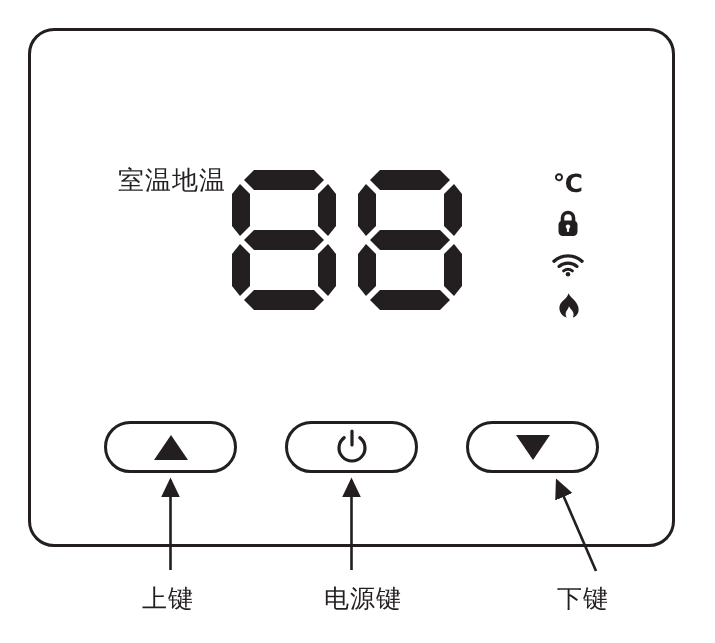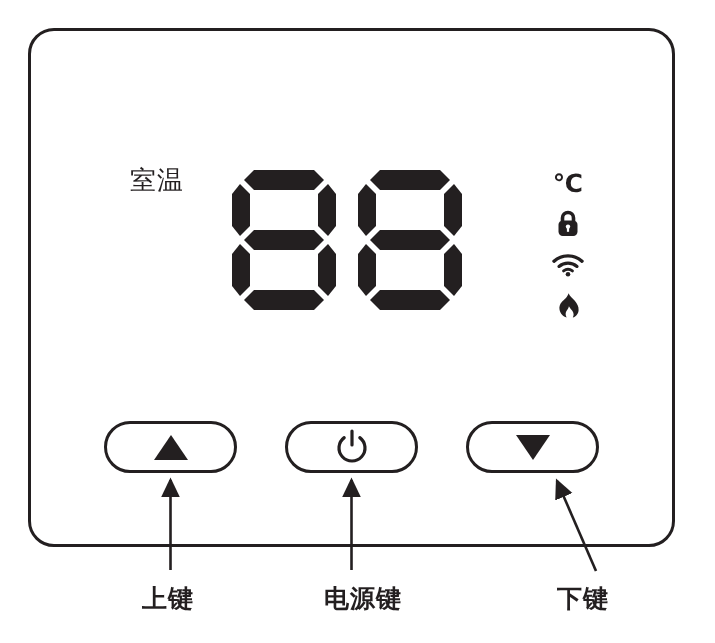--- a/index.html
+++ b/index.html
@@ -38,21 +38,20 @@
   }
 
   
   .mode-labels {
     position: absolute;
     left: 118px;
     top: 163px;
     width: 96px;
     display: flex;
     flex-direction: row;
-    margin-left: 12px;
   }
   .mode-label {
     font-size: 26px;
     line-height: 35px;
     letter-spacing: 1px;
     color: #231f20;
     font-family: "Liberation Sans", "DejaVu Sans", sans-serif;
     white-space: nowrap;
   }
 
@@ -135,21 +134,20 @@
 
   
   .callout {
     position: absolute;
     font-size: 25px;
     line-height: 1;
     letter-spacing: 1px;
     color: #231f20;
     white-space: nowrap;
     font-family: "Liberation Sans", "DejaVu Sans", sans-serif;
-    font-weight: bold;
   }
   .callout-up    { left: 142px; top: 586px; }
   .callout-power { left: 324px; top: 586px; }
   .callout-down  { left: 557px; top: 586px; text-align: center; }
 
   #leaders {
     position: absolute;
     left: 0;
     top: 0;
     width: 715px;
@@ -159,20 +157,21 @@
 </style>
 </head>
 <body>
 
 <div id="stage">
 
   <div class="panel"></div>
 
   <div class="mode-labels">
     <div class="mode-label">室温</div>
+    <div class="mode-label">地温</div>
   </div>
 
   <div class="display">
     <div class="digit">
       <svg width="104" height="148" viewBox="0 0 104 148" aria-hidden="true">
         <g fill="#231f20">
           <polygon points="22,4 82,4 92,14 82,24 22,24 12,14"></polygon>
           <polygon points="8,18 18,28 18,60 8,70 0,60 0,28"></polygon>
           <polygon points="96,18 104,28 104,60 96,70 86,60 86,28"></polygon>
           <polygon points="22,64 82,64 92,74 82,84 22,84 12,74"></polygon>

